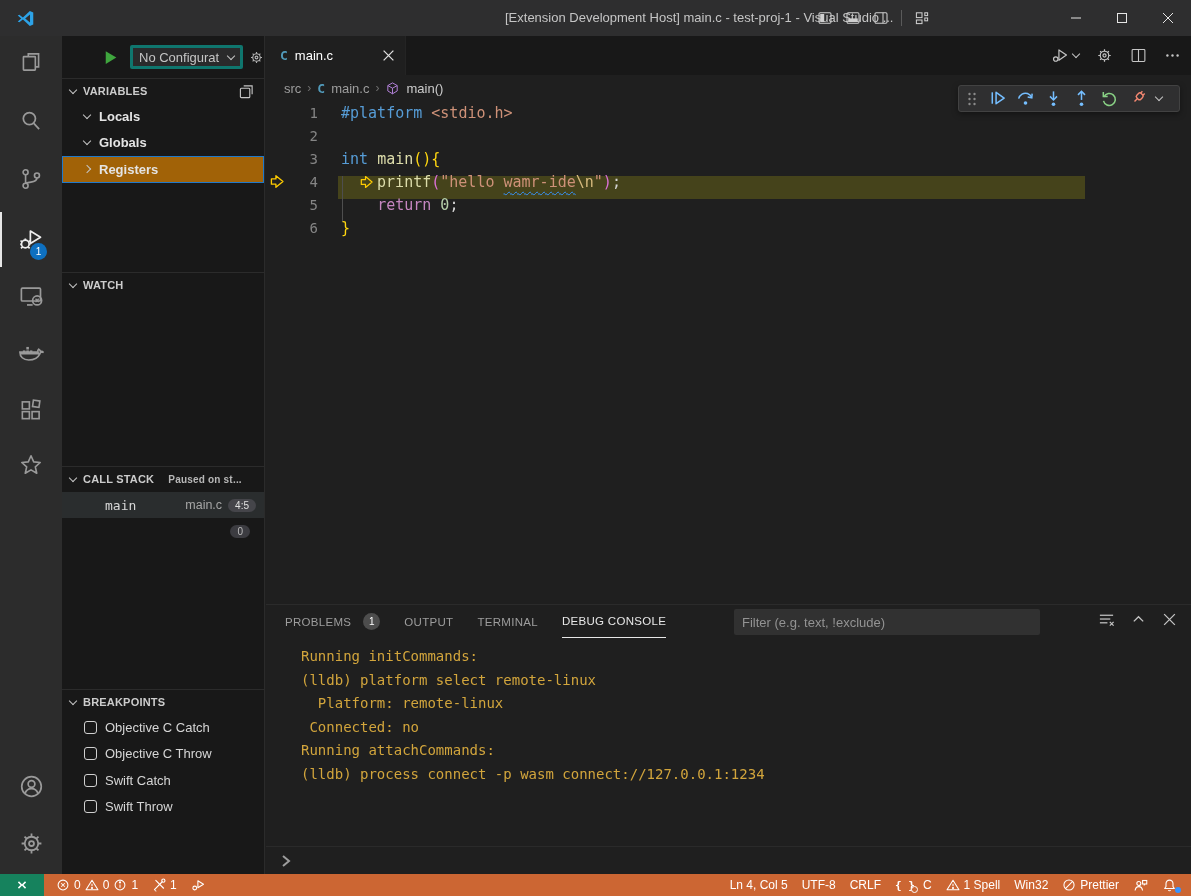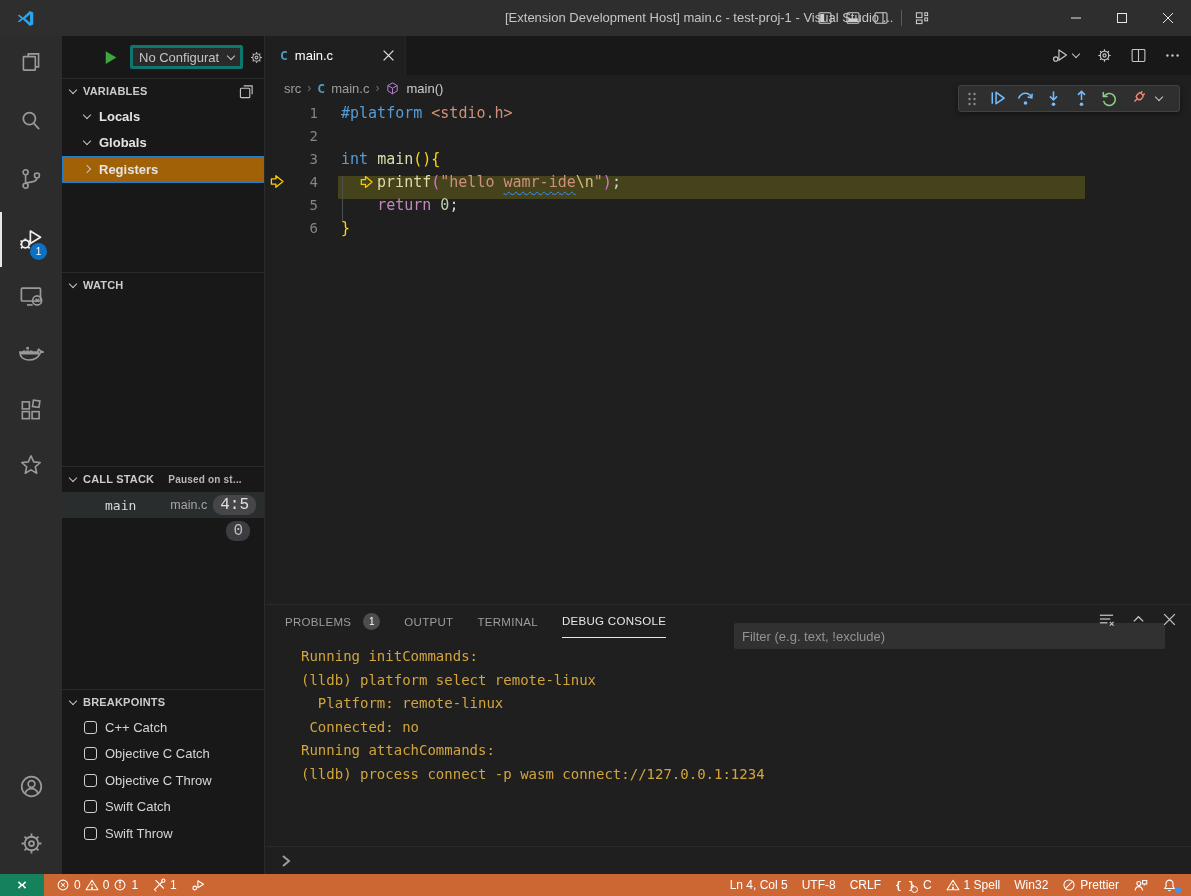--- a/index.html
+++ b/index.html
@@ -30,21 +30,21 @@
   .config-dd { margin-left:8px; width:128px; height:24px; background:#2a2a2b; border:3px solid #0f766e; border-radius:2px; display:flex; align-items:center; padding:0 6px; color:#c5c5c5; font-size:13px; }
   .config-dd .lbl { flex:1; overflow:hidden; white-space:nowrap; }
   .chev { display:inline-block; width:6px; height:6px; border-right:1.4px solid #c5c5c5; border-bottom:1.4px solid #c5c5c5; transform:rotate(45deg); margin-top:-3px; }
   .chev.right { transform:rotate(-45deg); margin-top:0; }
   .section-header { position:absolute; left:0; right:0; height:25px; display:flex; align-items:center; padding-left:8px; border-top:1px solid #2b2b2b; font-size:11px; font-weight:bold; color:#cccccc; letter-spacing:.2px; }
   .section-header .chev { margin-right:7px; }
   .tree-row { height:26.5px; display:flex; align-items:center; padding-left:22px; font-size:13px; color:#e4e4e4; font-weight:bold; }
   .tree-row .chev { margin-right:9px; }
   .tree-row.selected { background:#a16207; outline:1px solid #2079ca; outline-offset:-1px; }
   .cs-row { position:absolute; left:0; right:0; height:26px; display:flex; align-items:center; }
-  .badge-pill { background:#45454a; color:#e0e0e0; border-radius:9px; font-size:16px; padding:1px 7px;font-family:Liberation Mono, monospace; }
+  .badge-pill { background:#45454a; color:#e0e0e0; border-radius:9px; font-size:10px; padding:1px 7px; }
   .bp-row { height:26.5px; display:flex; align-items:center; padding-left:22px; font-size:13px; color:#d6d6d6; }
   .checkbox { width:13px; height:13px; border:1.4px solid #d0d0d0; border-radius:3px; background:transparent; margin-right:8px; flex:none; }
 
   
   .editor-area { position:absolute; top:36px; left:266px; width:925px; height:568px; background:#1f1f1f; }
   .tabbar { position:absolute; top:0; left:0; right:0; height:39px; background:#181818; display:flex; }
   .tab { width:140px; height:39px; background:#1f1f1f; display:flex; align-items:center; padding:0 10px 0 14px; border-right:1px solid #242424; }
   .c-badge { color:#519aba; font-weight:bold; font-size:13px; margin-right:7px; font-family:"DejaVu Sans Mono",monospace; }
   .tab-label { color:#ffffff; font-size:13px; flex:1; }
   .editor-actions { position:absolute; right:10px; top:0; height:39px; display:flex; align-items:center; gap:17px; }
@@ -63,21 +63,21 @@
   .tok.spell{ text-decoration:underline wavy #3794ff 1px; text-underline-offset:4px; }
   .inline-ip { margin:0 3px 0 1px; }
   .debug-toolbar { position:absolute; top:49px; right:11px; width:222px; height:27px; background:#2f2f30; border:1px solid #424242; border-radius:3px; box-shadow:0 2px 6px rgba(0,0,0,.4); display:flex; align-items:center; padding:0 6px; gap:9px; z-index:15; }
 
   
   .panel { position:absolute; top:604px; left:266px; width:925px; height:270px; background:#1f1f1f; border-top:1px solid #2b2b2b; }
   .panel-tabs { position:absolute; top:0; left:0; right:0; height:33px; display:flex; align-items:center; padding-left:19px; gap:24px; }
   .panel-tab { display:flex; align-items:center; gap:12px; height:33px; color:#9d9d9d; font-size:11.5px; letter-spacing:.3px; }
   .panel-tab.active { color:#e7e7e7; border-bottom:1.5px solid #e7e7e7; }
   .ptab-badge { width:17px; height:17px; border-radius:50%; background:#4d4d4d; color:#fff; font-size:10px; display:flex; align-items:center; justify-content:center; }
-  .filter-box { position:absolute; left:468px; top:4px; width:431px; height:26px; background:#313131; border:none; border-radius:2px; color:#cccccc; font-size:13px; padding:0 8px; font-family:"Liberation Sans",sans-serif;margin-top:14px; }
+  .filter-box { position:absolute; left:468px; top:4px; width:306px; height:26px; background:#313131; border:none; border-radius:2px; color:#cccccc; font-size:13px; padding:0 8px; font-family:"Liberation Sans",sans-serif; }
   .filter-box::placeholder { color:#939393; }
   .panel-actions { position:absolute; right:14px; top:6px; display:flex; align-items:center; gap:16px; }
   .console { position:absolute; top:40px; left:0; right:0; bottom:30px; padding-left:35px; font-family:"DejaVu Sans Mono",monospace; font-size:14px; line-height:23.5px; color:#d2a53c; white-space:pre; }
   .console-prompt { position:absolute; bottom:0; left:0; right:0; height:28px; border-top:1px solid #2a2a2a; display:flex; align-items:center; padding-left:13px; }
 
   
   .statusbar { position:absolute; bottom:0; left:0; width:1191px; height:22px; background:#cc6633; display:flex; align-items:center; color:#ffffff; font-size:12px; z-index:40; }
   .sb-remote { width:44px; height:22px; background:#16825d; display:flex; align-items:center; justify-content:center; flex:none; }
   .sb-item { display:flex; align-items:center; gap:4px; padding:0 6px; height:22px; }
   .sb-left { display:flex; align-items:center; margin-left:6px; gap:2px; }
@@ -289,24 +289,20 @@
   </div>
   <div class="cs-row" style="top:482px">
     <span class="badge-pill" style="margin-left:auto;margin-right:14px;background:#3c3c41;color:#bdbdbd">0</span>
   </div>
 
   <div class="section-header" style="top:653px">
     <span class="chev"></span>
     <span>BREAKPOINTS</span>
   </div>
   <div id="breakpoints-rows" style="position:absolute;top:678px;left:0;right:0">
-      <div class="bp-row">
-        <span class="checkbox"></span>
-        <span>C++ Catch</span>
-      </div>
       <div class="bp-row">
         <span class="checkbox"></span>
         <span>Objective C Catch</span>
       </div>
       <div class="bp-row">
         <span class="checkbox"></span>
         <span>Objective C Throw</span>
       </div>
       <div class="bp-row">
         <span class="checkbox"></span>

